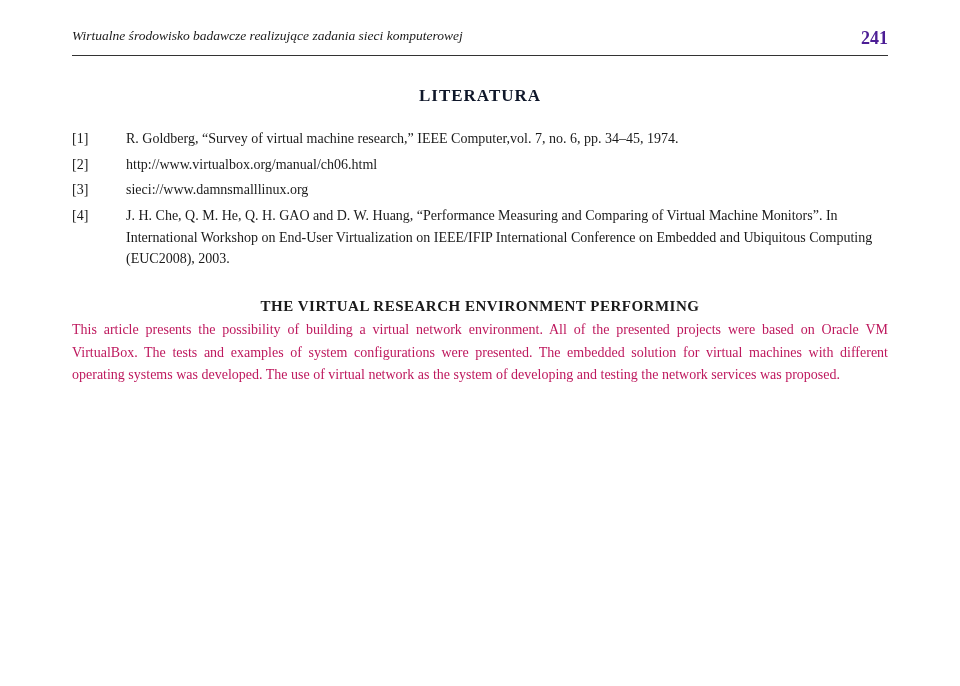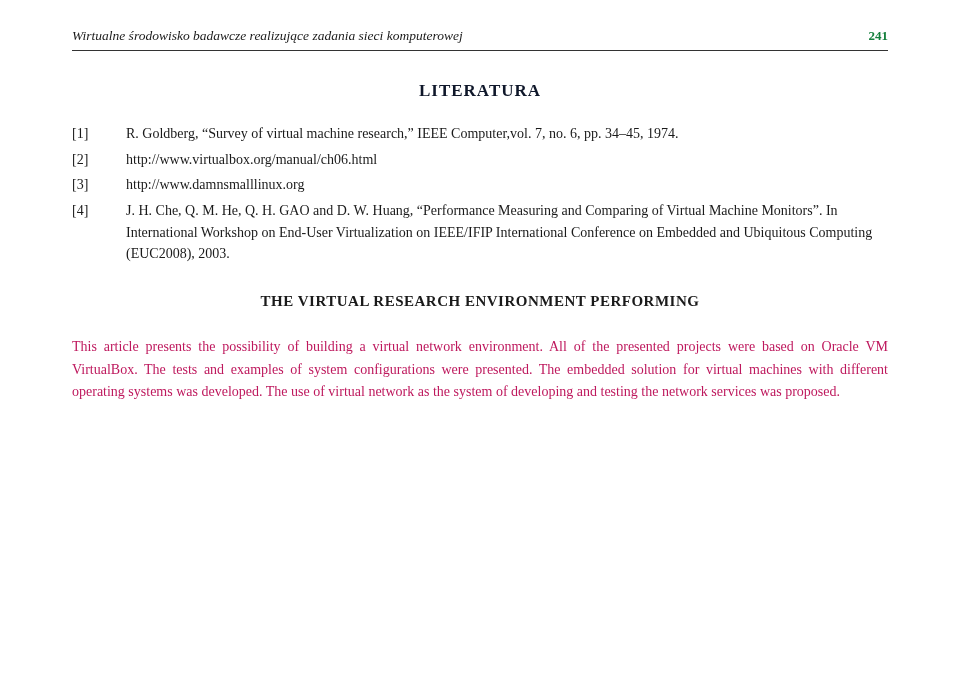--- a/index.html
+++ b/index.html
@@ -37,23 +37,23 @@
 
     .header-title {
       font-size: 13.5px;
       font-style: italic;
       color: #1a1a1a;
       flex: 1;
       text-align: left;
     }
 
     .header-page-num {
-      font-size: 13px;
+      font-size: 18px;
       font-weight: bold;
-      color: #15803d;
+      color: #4c1d95;
       margin-left: 20px;
     }
 
     .section-title {
       font-size: 17px;
       font-weight: bold;
       text-align: center;
       letter-spacing: 1px;
       margin-bottom: 22px;
       color: #0f172a;
@@ -82,21 +82,21 @@
       font-size: 14px;
       color: #1a1a1a;
       line-height: 1.55;
       margin-left: 8px;
     }
 
     .section-english-title {
       font-size: 15px;
       font-weight: bold;
       text-align: center;
-      margin-bottom: 26px;
+      margin-bottom: 4px;
       color: #1a1a1a;
       letter-spacing: 0.5px;
     }
 
     .abstract-block p {
       font-size: 14px;
       line-height: 1.6;
       text-align: justify;
       color: #be185d;
     }
@@ -120,21 +120,21 @@
       <span class="ref-text">R. Goldberg, “Survey of virtual machine research,” IEEE Computer,vol. 7, no. 6, pp. 34–45, 1974.</span>
     </div>
 
     <div class="ref-item">
       <span class="ref-num">[2]</span>
       <span class="ref-text">http://www.virtualbox.org/manual/ch06.html</span>
     </div>
 
     <div class="ref-item">
       <span class="ref-num">[3]</span>
-      <span class="ref-text">http://www.damnsmalllinux.org</span>
+      <span class="ref-text">sieci://www.damnsmalllinux.org</span>
     </div>
 
     <div class="ref-item">
       <span class="ref-num">[4]</span>
       <span class="ref-text">J. H. Che, Q. M. He, Q. H. GAO and D. W. Huang, “Performance Measuring and Comparing of Virtual Machine Monitors”. In International Workshop on End-User Virtualization on IEEE/IFIP International Conference on Embedded and Ubiquitous Computing (EUC2008), 2003.</span>
     </div>
 
   </div>
 
   <div class="section-english-title">

